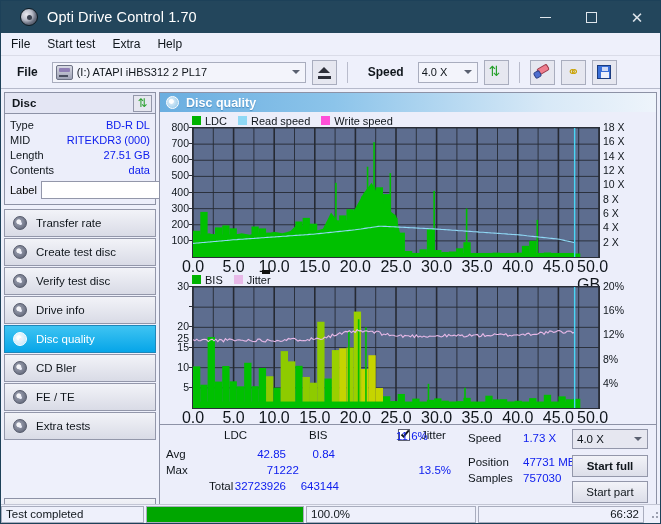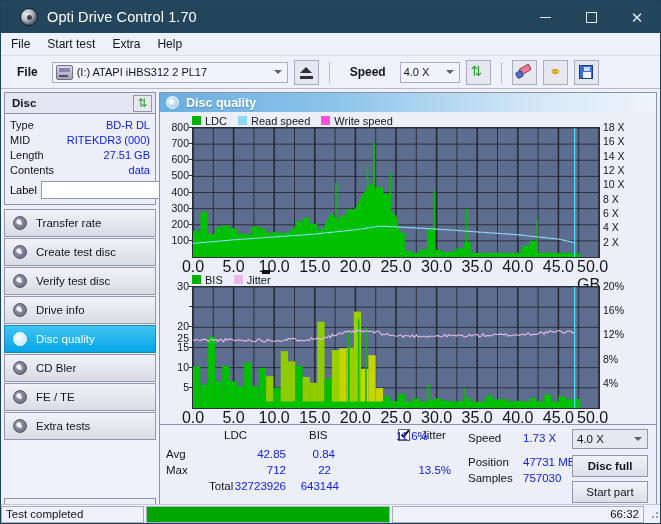--- a/index.html
+++ b/index.html
@@ -38,21 +38,21 @@
   
   .toolbar { height:33px; background:#eef0fb; display:flex; align-items:center;
     padding:0 6px; gap:6px; border-bottom:1px solid #b6bacb; }
   .tb-label { font-size:12px; font-weight:bold; color:#10161c; padding:0 8px 0 10px; }
   .combo { height:21px; background:#f3f4fb; border:1px solid #a9adbe; display:flex;
     align-items:center; font-size:11px; color:#10161c; position:relative; padding:0 18px 0 3px;}
   .combo .cv { white-space:nowrap; overflow:hidden; }
   .combo .arrow { position:absolute; right:5px; top:50%; margin-top:-2px;
     width:0;height:0;border-left:4px solid transparent;border-right:4px solid transparent;
     border-top:4px solid #5a6070; }
-  #drive-combo { width:236px; padding-left:24px; }
+  #drive-combo { width:254px; padding-left:24px; }
   .drv-ico { position:absolute; left:3px; top:2px; width:17px; height:15px;
      background:linear-gradient(#d8d9e4,#9ea2b5); border:1px solid #6d7285; border-radius:2px;}
   .drv-ico:after{content:"";position:absolute;left:2px;bottom:2px;width:9px;height:2px;background:#4a4f60;}
   .drv-ico:before{content:"";position:absolute;left:2px;top:2px;width:11px;height:4px;
      background:#8f7fb5;border-radius:1px;}
   #speed-combo { width:60px; }
   .tbtn { width:25px; height:25px; border:1px solid #a9adbe; background:#e6e7f0;
     display:flex; align-items:center; justify-content:center; }
   .sep { width:1px; height:21px; background:#b9bccc; margin:0 4px; }
 
@@ -619,51 +619,52 @@
             <span class="cell" style="left:232px;top:0;"><span class="chk"></span></span>
             <span class="cell" style="left:255px;top:0;">Jitter</span>
 
             <span class="cell" style="left:0;top:19px;">Avg</span>
             <span class="cell num" style="left:55px;top:19px;width:65px;text-align:right;">42.85</span>
             <span class="cell num" style="left:124px;top:19px;width:45px;text-align:right;">0.84</span>
             <span class="cell num" style="left:230px;top:1px;width:55px;text-align:left;">11.6%</span>
 
             <span class="cell" style="left:0;top:35px;">Max</span>
             <span class="cell num" style="left:55px;top:35px;width:65px;text-align:right;">712</span>
-            <span class="cell num" style="left:120px;top:35px;width:45px;text-align:right;">22</span>
+            <span class="cell num" style="left:120px;top:35px;width:45px;">22</span>
             <span class="cell num" style="left:230px;top:35px;width:55px;text-align:right;">13.5%</span>
 
             <span class="cell" style="left:0;top:51px;margin-left:43px;">Total</span>
             <span class="cell num" style="left:40px;top:51px;width:80px;text-align:right;">32723926</span>
             <span class="cell num" style="left:120px;top:51px;width:53px;text-align:right;">643144</span>
 
             <span class="cell" style="left:302px;top:3px;">Speed</span>
             <span class="cell num" style="left:357px;top:3px;">1.73 X</span>
             <span class="cell" style="left:302px;top:27px;">Position</span>
             <span class="cell num" style="left:357px;top:27px;">47731 MB</span>
             <span class="cell" style="left:302px;top:43px;">Samples</span>
             <span class="cell num" style="left:357px;top:43px;">757030</span>
           </div>
 
           <div class="combo sbtn" style="left:412px;top:4px;width:76px;height:20px;background:#e6e7f0;justify-content:flex-start;padding:0 16px 0 4px;">
             <span class="cv">4.0 X</span>
             <span class="arrow"></span>
           </div>
-          <div class="sbtn" style="left:412px;top:30px;width:76px;height:22px;font-weight:bold;">Disc full</div>
+          <div class="sbtn" style="left:412px;top:30px;width:76px;height:22px;font-weight:bold;">Start full</div>
           <div class="sbtn" style="left:412px;top:56px;width:76px;height:22px;">Start part</div>
         </div>
       </div>
     </div>
   </div>
 
   <div class="statusbar">
     <div class="sb-cell" style="width:143px;">Test completed</div>
     <div class="sb-cell progress" style="width:195px;padding:0;">
       <div class="bar" id="progbar" style="width: 100%;"></div>
     </div>
+    <div class="sb-cell" style="width:170px;justify-content:flex-start;">100.0%</div>
     <div class="sb-cell" style="flex:1;justify-content:flex-end;">66:32</div>
     <div class="grip">
       <i style="left:8px;top:8px"></i>
         <i style="left:4px;top:8px"></i>
         <i style="left:8px;top:4px"></i>
     </div>
   </div>
 
 </div>
 

